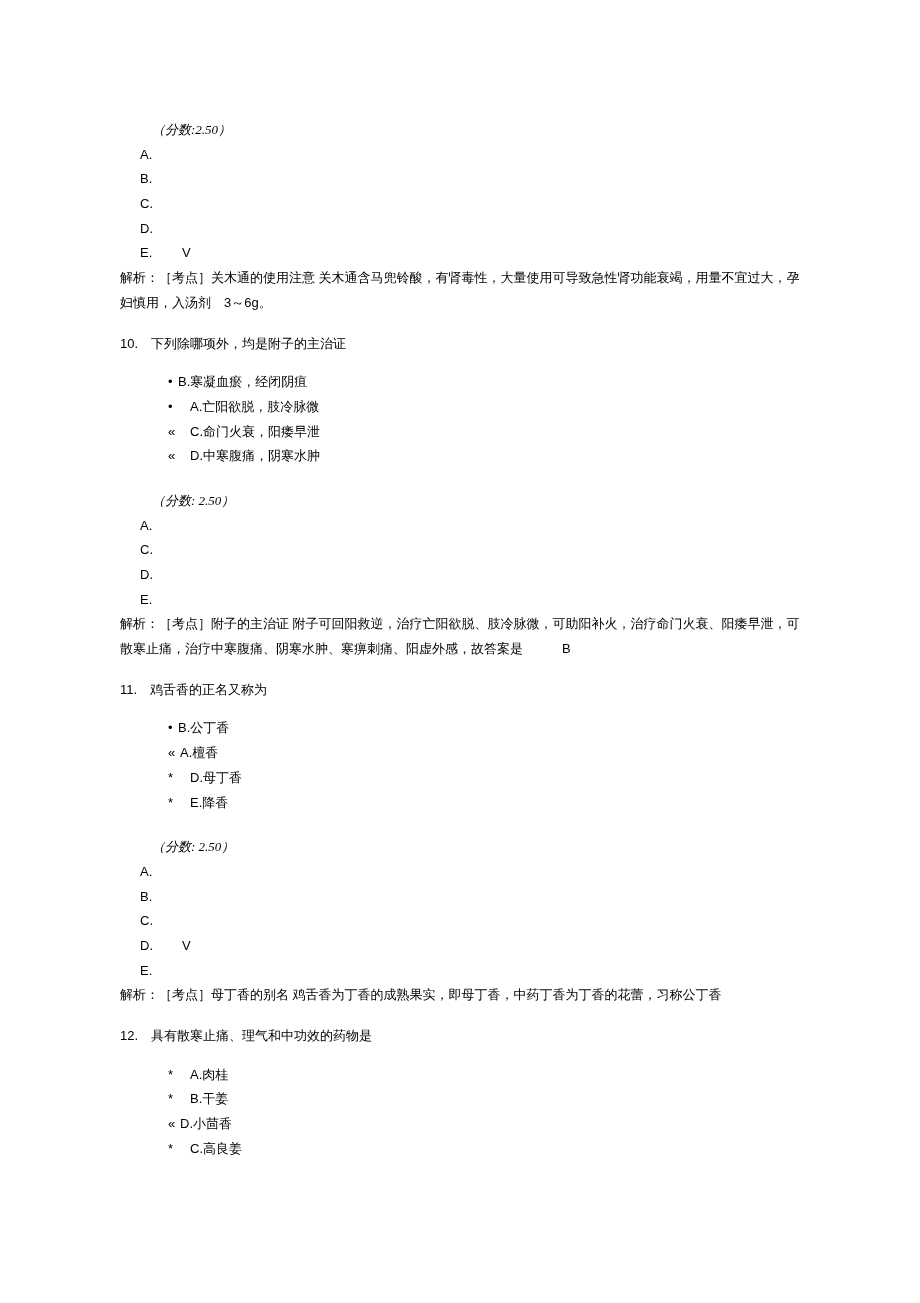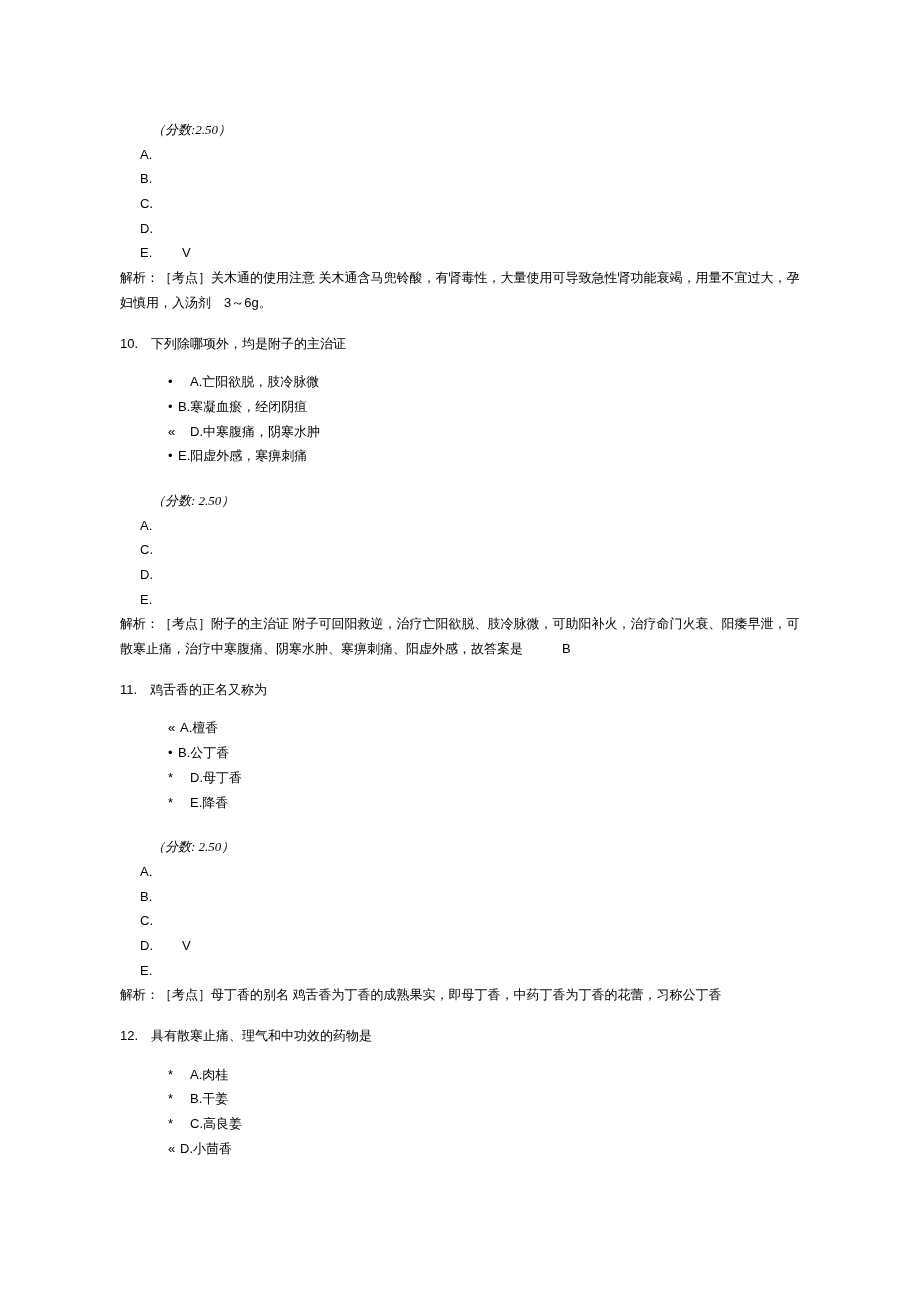--- a/index.html
+++ b/index.html
@@ -61,50 +61,50 @@
   <div class="ans-line"><span class="ans-label">A.</span></div>
   <div class="ans-line"><span class="ans-label">B.</span></div>
   <div class="ans-line"><span class="ans-label">C.</span></div>
   <div class="ans-line"><span class="ans-label">D.</span></div>
   <div class="ans-line"><span class="ans-label">E.</span><span class="check">V</span></div>
 </div>
 <div class="jiexi">解析：［考点］关木通的使用注意 关木通含马兜铃酸，有肾毒性，大量使用可导致急性肾功能衰竭，用量不宜过大，孕妇慎用，入汤剂　3～6g。</div>
 
 <div class="qnum-line">10.　下列除哪项外，均是附子的主治证</div>
 <div class="options">
+  <div class="opt-line"><span class="bullet" style="width:10px;">•</span><span>B.寒凝血瘀，经闭阴疽</span></div>
   <div class="opt-line"><span class="bullet">•</span><span>A.亡阳欲脱，肢冷脉微</span></div>
-  <div class="opt-line"><span class="bullet" style="width:10px;">•</span><span>B.寒凝血瘀，经闭阴疽</span></div>
+  <div class="opt-line"><span class="bullet">«</span><span>C.命门火衰，阳痿早泄</span></div>
   <div class="opt-line"><span class="bullet">«</span><span>D.中寒腹痛，阴寒水肿</span></div>
-  <div class="opt-line"><span class="bullet" style="width:10px;">•</span><span>E.阳虚外感，寒痹刺痛</span></div>
 </div>
 <div class="score">（分数: 2.50）</div>
 <div class="ans-list">
   <div class="ans-line"><span class="ans-label">A.</span></div>
   <div class="ans-line"><span class="ans-label">C.</span></div>
   <div class="ans-line"><span class="ans-label">D.</span></div>
   <div class="ans-line"><span class="ans-label">E.</span></div>
 </div>
 <div class="jiexi">解析：［考点］附子的主治证 附子可回阳救逆，治疗亡阳欲脱、肢冷脉微，可助阳补火，治疗命门火衰、阳痿早泄，可散寒止痛，治疗中寒腹痛、阴寒水肿、寒痹刺痛、阳虚外感，故答案是　　　B</div>
 
 <div class="qnum-line">11.　鸡舌香的正名又称为</div>
 <div class="options">
+  <div class="opt-line"><span class="bullet" style="width:10px;">•</span><span>B.公丁香</span></div>
   <div class="opt-line"><span class="bullet" style="width:12px;">«</span><span>A.檀香</span></div>
-  <div class="opt-line"><span class="bullet" style="width:10px;">•</span><span>B.公丁香</span></div>
   <div class="opt-line"><span class="bullet">*</span><span>D.母丁香</span></div>
   <div class="opt-line"><span class="bullet">*</span><span>E.降香</span></div>
 </div>
 <div class="score">（分数: 2.50）</div>
 <div class="ans-list">
   <div class="ans-line"><span class="ans-label">A.</span></div>
   <div class="ans-line"><span class="ans-label">B.</span></div>
   <div class="ans-line"><span class="ans-label">C.</span></div>
   <div class="ans-line"><span class="ans-label">D.</span><span class="check">V</span></div>
   <div class="ans-line"><span class="ans-label">E.</span></div>
 </div>
 <div class="jiexi">解析：［考点］母丁香的别名 鸡舌香为丁香的成熟果实，即母丁香，中药丁香为丁香的花蕾，习称公丁香</div>
 
 <div class="qnum-line">12.　具有散寒止痛、理气和中功效的药物是</div>
 <div class="options">
   <div class="opt-line"><span class="bullet">*</span><span>A.肉桂</span></div>
   <div class="opt-line"><span class="bullet">*</span><span>B.干姜</span></div>
+  <div class="opt-line"><span class="bullet" style="width:12px;">«</span><span>D.小茴香</span></div>
   <div class="opt-line"><span class="bullet">*</span><span>C.高良姜</span></div>
-  <div class="opt-line"><span class="bullet" style="width:12px;">«</span><span>D.小茴香</span></div>
 </div>
 
 </body></html>

